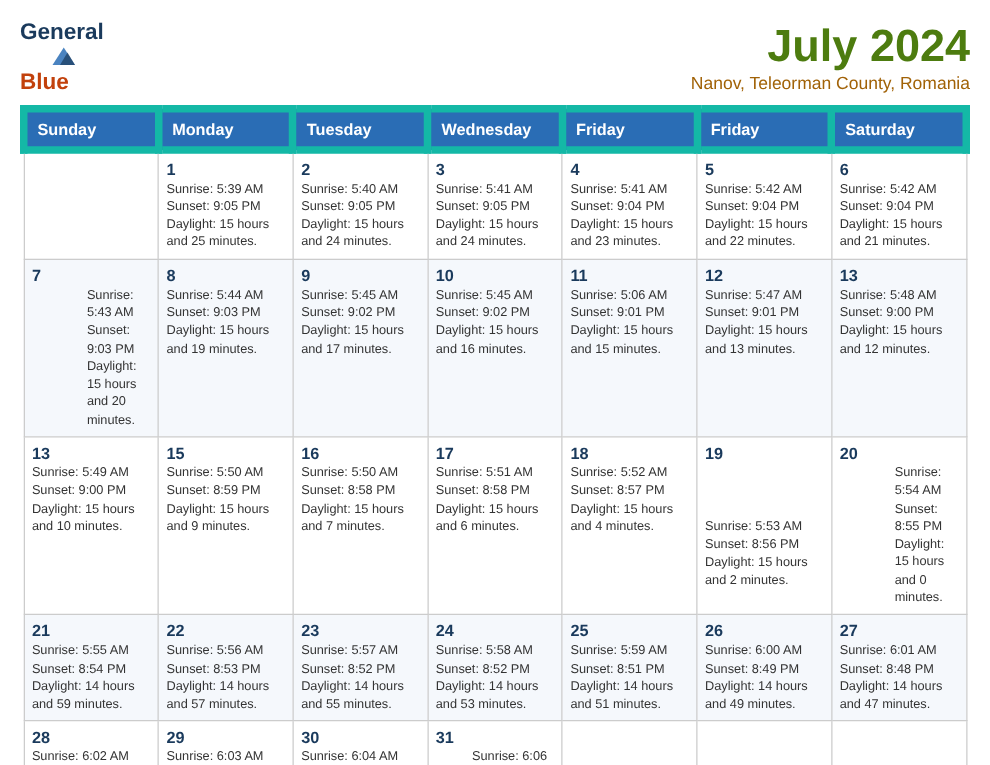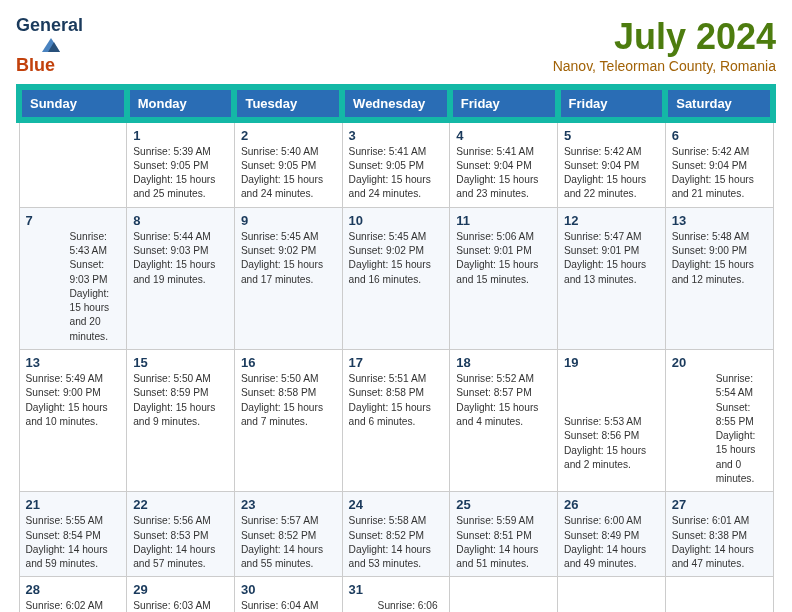--- a/index.html
+++ b/index.html
@@ -305,21 +305,21 @@
         <td>
           <span class="day-number">26</span>
           <div class="day-info" style="white-space: pre-line;">Sunrise: 6:00 AM
 Sunset: 8:49 PM
 Daylight: 14 hours
 and 49 minutes.</div>
         </td>
         <td>
           <span class="day-number">27</span>
           <div class="day-info" style="white-space: pre-line;">Sunrise: 6:01 AM
-Sunset: 8:38 PM
+Sunset: 8:48 PM
 Daylight: 14 hours
 and 47 minutes.</div>
         </td>
       </tr>
       <tr>
         <td>
           <span class="day-number">28</span>
           <div class="day-info" style="white-space: pre-line;">Sunrise: 6:02 AM
 Sunset: 8:47 PM
 Daylight: 14 hours

